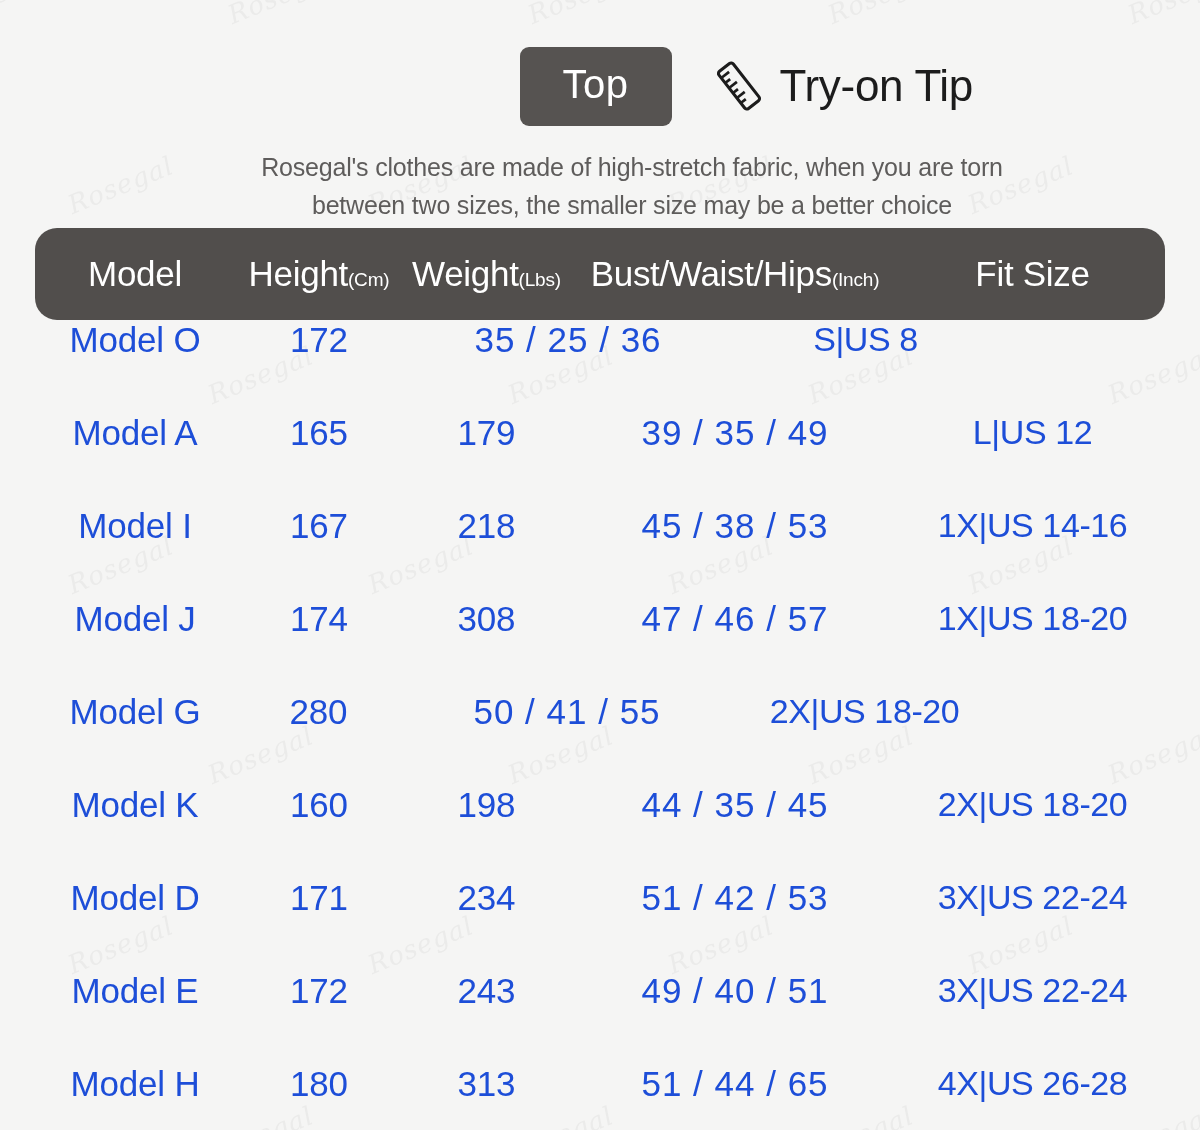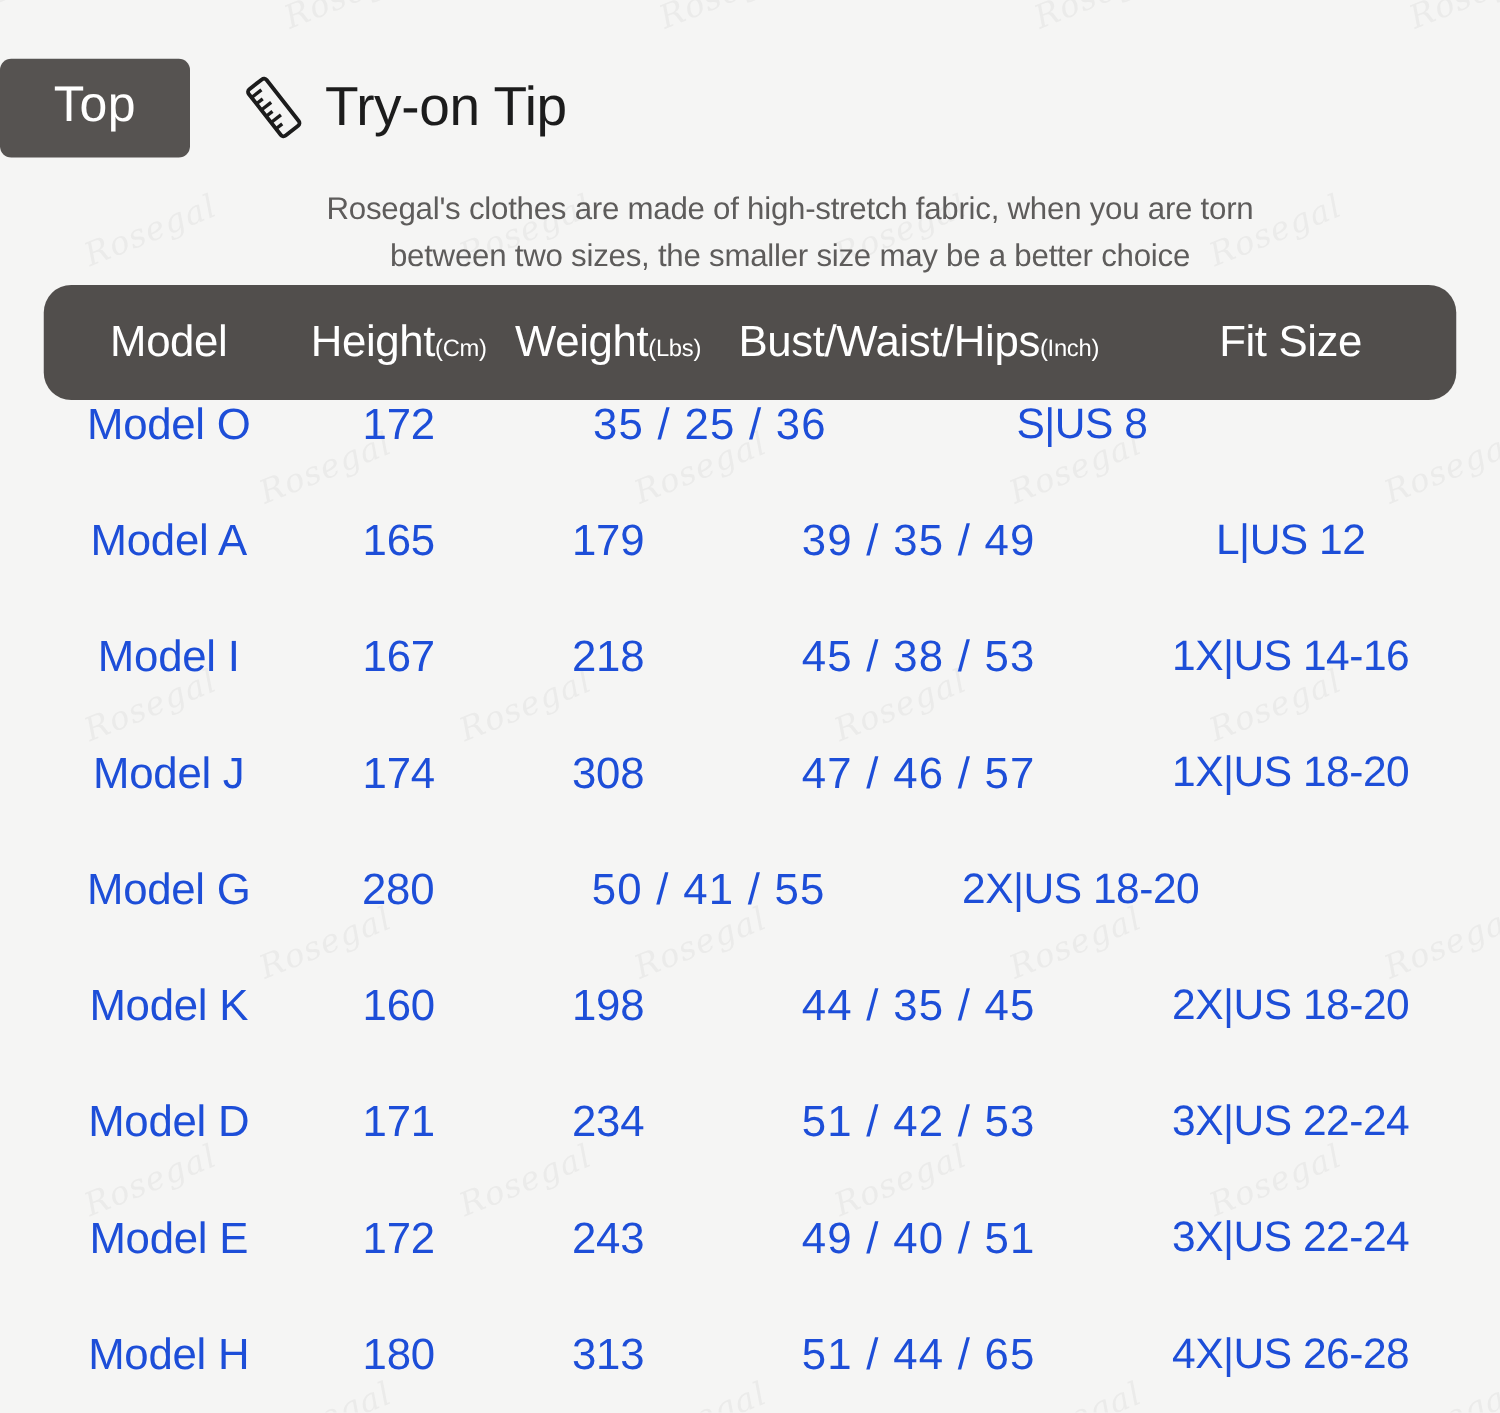--- a/index.html
+++ b/index.html
@@ -44,21 +44,21 @@
 
   
   .header-row {
     position: absolute;
     left: 0;
     top: 44px;
     width: 973px;
     height: 84px;
     display: flex;
     align-items: center;
-    justify-content: flex-start;
+    justify-content: flex-end;
   }
   .top-badge {
     width: 152px;
     height: 79px;
     background: #565351;
     border-radius: 9px;
     color: #ffffff;
     font-size: 40px;
     display: flex;
     align-items: center;

